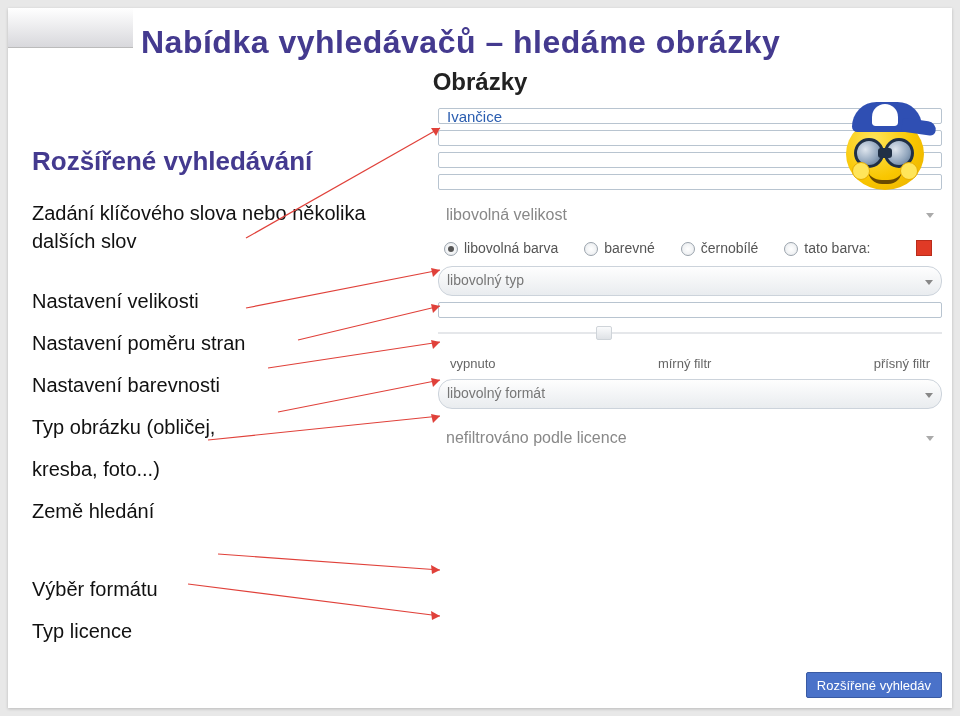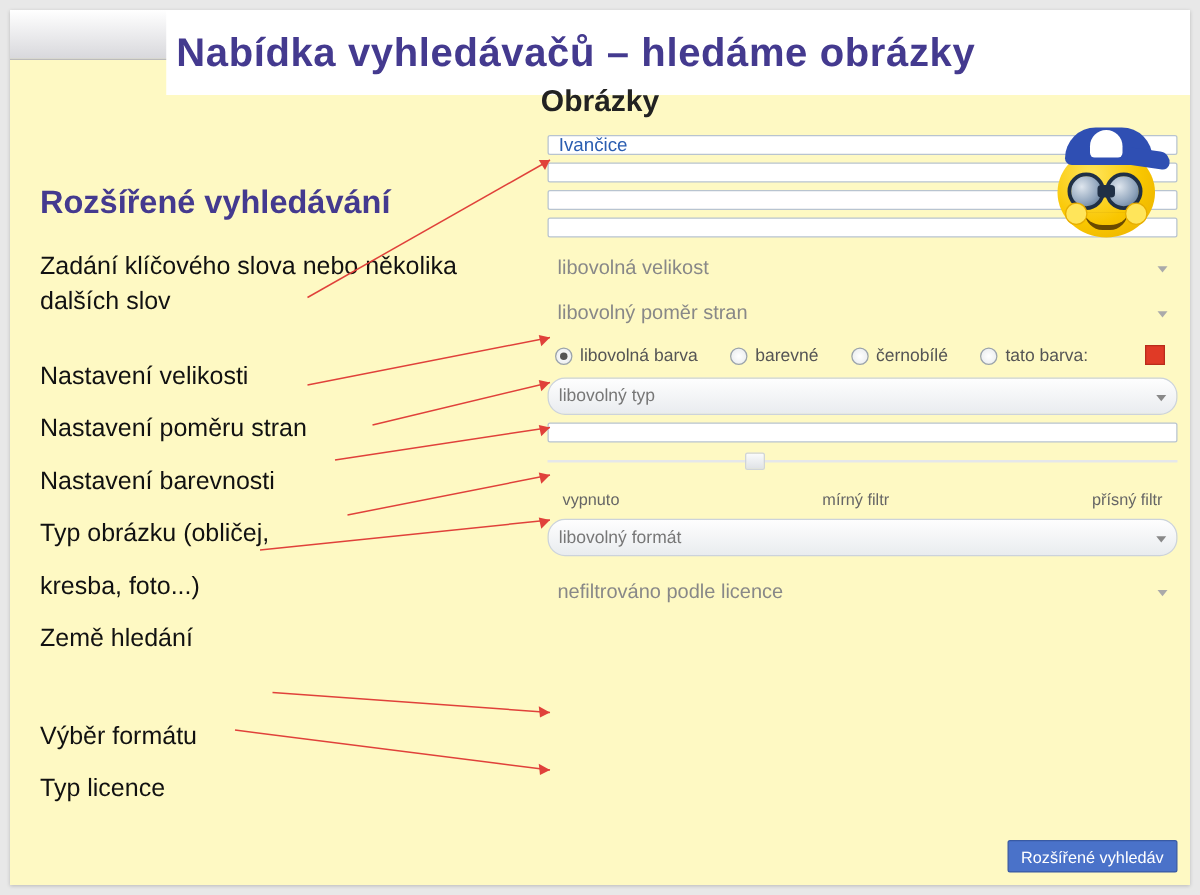--- a/index.html
+++ b/index.html
@@ -1,17 +1,17 @@
 <!DOCTYPE html>
 <html><head>
 <meta charset="utf-8">
 <style>
 * { box-sizing: border-box; margin: 0; padding: 0; }
 body { width: 960px; height: 716px; font-family: Arial, Helvetica, sans-serif; background: #e8e8e8; position: relative; overflow: hidden; }
-.sheet { position: absolute; top: 8px; left: 8px; right: 8px; bottom: 8px; background: #fef9c3; box-shadow: 0 1px 3px rgba(0,0,0,.2); }
+.sheet { position: absolute; top: 8px; left: 8px; right: 8px; bottom: 8px; background: #ffffff; box-shadow: 0 1px 3px rgba(0,0,0,.2); }
 .grad-bar { position: absolute; top: 0; left: 0; right: 0; height: 40px; background: linear-gradient(#fff, #d8d8dc); border-bottom: 1px solid #bbb; }
 .title-band { position: absolute; top: 0; left: 125px; right: 0; height: 68px; background: #fff; display: flex; align-items: center; padding-left: 8px; }
 .title-band h1 { font-size: 32px; font-weight: bold; color: #443a8f; font-family: "Arial Black", Arial, sans-serif; letter-spacing: .5px; }
 .subtitle { position: absolute; top: 60px; left: 0; right: 0; text-align: center; font-size: 24px; font-weight: bold; color: #222; }
 
 .left-panel { position: absolute; left: 24px; top: 135px; width: 380px; font-size: 20px; color: #111; line-height: 1.4; }
 .left-panel .lp-heading { font-size: 26px; font-weight: bold; color: #443a8f; margin-bottom: 20px; font-family: "Arial Black", Arial, sans-serif; }
 .left-panel p { margin-bottom: 14px; }
 .left-panel .gap { height: 18px; }
 .left-panel .gap2 { height: 36px; }
@@ -90,23 +90,20 @@
     <div class="row">
         <input class="text-input empty" style="">
       </div>
     <div class="row">
         <input class="text-input empty" style="">
       </div>
 
     <div class="row" style="margin-top:10px">
         <div class="plain caret">libovolná velikost</div>
       </div>
-    <div class="row">
-        <div class="plain caret">libovolný poměr stran</div>
-      </div>
 
     <div class="row radio-row">
       <div class="radio-item">
           <span class="rd checked"></span>
           <span>libovolná barva</span>
         </div>
       <div class="radio-item">
           <span class="rd"></span>
           <span>barevné</span>
         </div>

